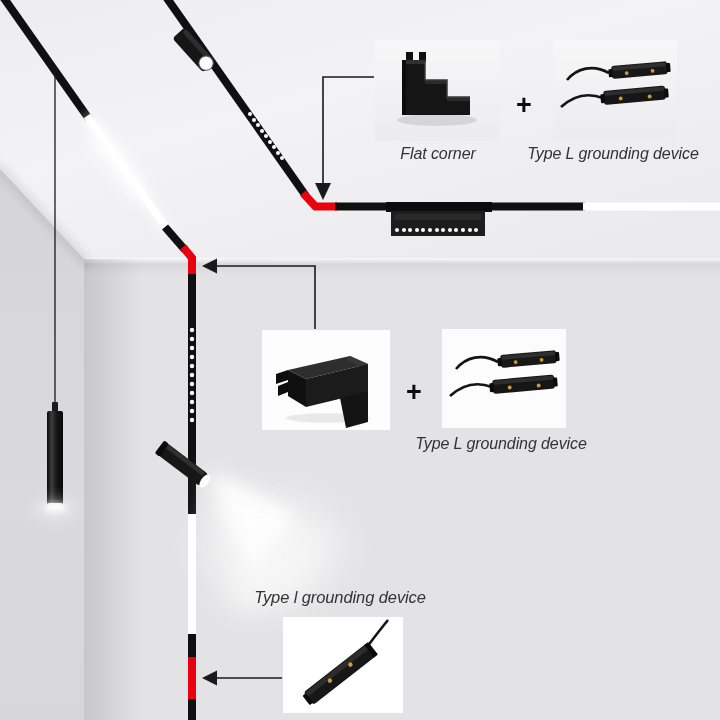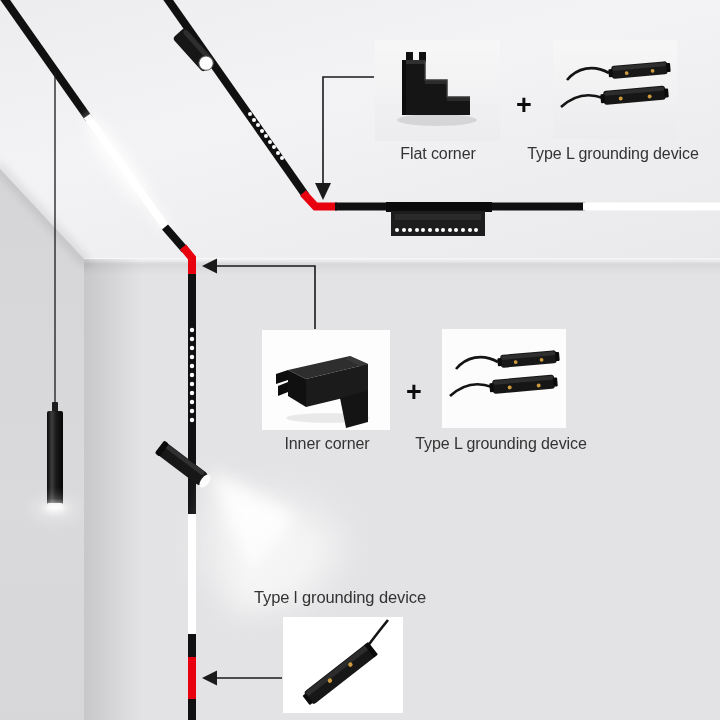--- a/index.html
+++ b/index.html
@@ -31,21 +31,21 @@
   .s-track{stroke:var(--track-black,#101010);}
   .s-red{stroke:var(--accent-red,#e8000f);}
   .s-white{stroke:var(--light-white,#ffffff);}
   .f-gold{fill:var(--contact-gold,#cc9a3d);}
   .arrow{stroke:#1a1a1a;stroke-width:1.6;fill:none;}
   .arrow-head{fill:#1a1a1a;}
   .pbox{position:absolute;overflow:hidden;}
   .pbox.gray{background:linear-gradient(180deg,#f7f7f8,#ececee);}
   .lbl{
     position:absolute;font-size:16px;line-height:18px;color:var(--label-text,#333);
-    text-align:center;letter-spacing:-0.1px;white-space:nowrap;
+    text-align:center;letter-spacing:-0.1px;white-space:nowrap;font-style:italic;
   }
   .plus{
     position:absolute;width:26px;font-weight:700;font-size:27px;line-height:27px;
     color:#0c0c0c;text-align:center;
   }
 </style>
 </head>
 <body>
 
 <div class="stage">
@@ -262,21 +262,20 @@
       <g transform="translate(50,51) rotate(-5)">
         <rect x="0" y="0" width="62" height="14" rx="3" fill="#161616"></rect>
         <rect x="1" y="1" width="60" height="4" rx="2" fill="#2d2d2d"></rect>
         <rect x="-3" y="3" width="4" height="9" rx="1" fill="#0b0b0b"></rect>
         <rect x="61" y="3" width="4" height="9" rx="1" fill="#0b0b0b"></rect>
         <circle class="f-gold" cx="17" cy="9" r="2"></circle>
           <circle class="f-gold" cx="46" cy="9.5" r="2"></circle>
       </g>
     </svg>
   </div>
-  <div class="lbl" style="left:252px;top:435px;width:150px">Inner corner</div>
   <div class="lbl" style="left:411px;top:435px;width:180px">Type L grounding device</div>
 
   <div class="lbl" style="left:250px;top:588px;width:180px;font-size:16.5px">Type l grounding device</div>
   <div class="pbox" style="left:283px;top:617px;width:120px;height:96px;background:#ffffff">
     <svg width="120" height="96" viewBox="0 0 120 96">
       <path d="M84,30 C90,22 96,14 105,3" stroke="#141414" stroke-width="2.6" fill="none"></path>
       <g transform="translate(57,57) rotate(-38)">
         <rect x="-40" y="-8" width="80" height="16" rx="3" fill="#171717"></rect>
         <rect x="-39" y="-7" width="78" height="5" rx="2" fill="#2c2c2c"></rect>
         <rect x="37" y="-8" width="5" height="16" rx="1" fill="#0a0a0a"></rect>

